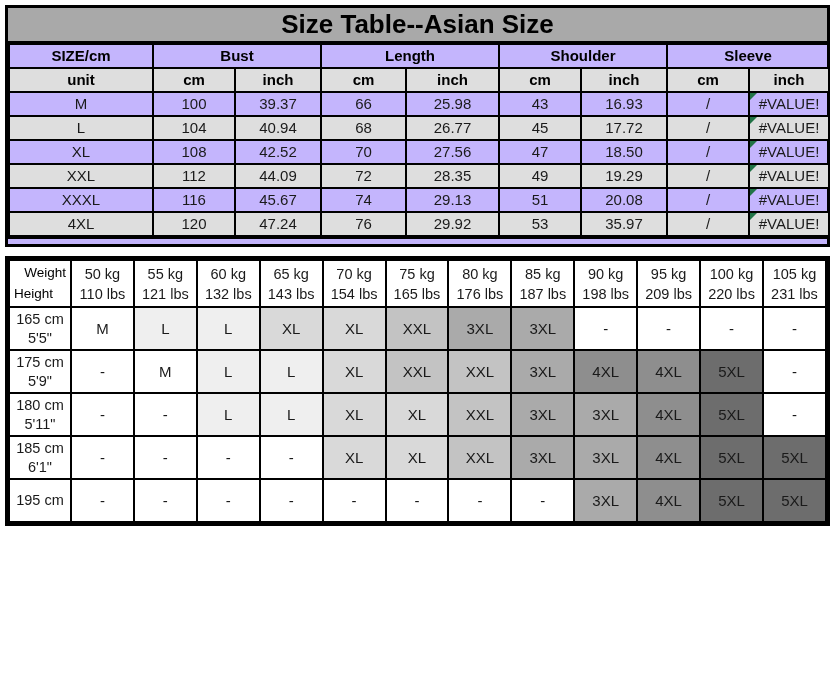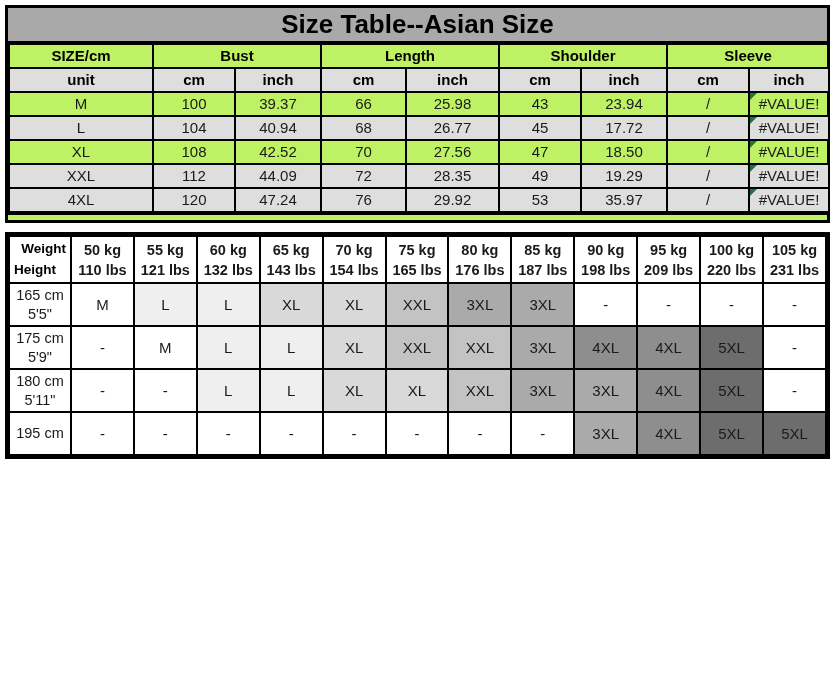--- a/index.html
+++ b/index.html
@@ -10,21 +10,21 @@
     --err-green:#217346;
     --line:#000000;
   }
   html,body{margin:0;padding:0;}
   body{
     width:835px;height:687px;background:#ffffff;
     font-family:"Liberation Sans","DejaVu Sans",sans-serif;
     color:#111;overflow:hidden;
   }
   .sheet{padding:5px 5px 0 5px;}
-  .tbl-wrap{border:3px solid var(--line);background:#bef264;}
+  .tbl-wrap{border:3px solid var(--line);background:#c4b5fd;}
   .tbl1-wrap{margin-bottom:9px;}
   .tbl-title{
     background:var(--title-bg);
     text-align:center;font-weight:bold;color:#000;
     font-size:26px;line-height:33px;height:33px;
     border-bottom:2px solid var(--line);
     letter-spacing:0px;
   }
   .tbl2-wrap .tbl-title{font-size:25px;line-height:32px;height:32px;}
   table{border-collapse:collapse;width:100%;table-layout:fixed;}
@@ -44,21 +44,21 @@
     border-top:7px solid var(--err-green);
     border-right:7px solid transparent;
   }
   .attention{
     border-top:2px solid var(--line);
     color:var(--attn-red);font-weight:bold;text-align:center;
     font-size:16.5px;line-height:21px;padding:2px 0 3px 0;
   }
   
   .t2 td{height:41px;}
-  .t2 tr.whdr td{height:45px;font-size:14.5px;line-height:20px;background:#fff;font-weight:bold;}
+  .t2 tr.whdr td{height:45px;font-size:14.5px;line-height:20px;background:#fff;}
   .t2 td.hcell{font-size:14.5px;line-height:19px;background:#fff;}
   .t2 td .two{display:block;}
   .t2 td.corner{
     background:
       linear-gradient(to bottom right,
         transparent calc(50% - 1.5px),
         var(--line) calc(50% - 1.5px),
         var(--line) calc(50% + 1.5px),
         transparent calc(50% + 1.5px)),
       var(--corner-bg);
@@ -104,21 +104,21 @@
             <td>cm</td>
             <td>inch</td>
           </tr>
       <tr>
             <td>M</td>
             <td>100</td>
             <td>39.37</td>
             <td>66</td>
             <td>25.98</td>
             <td>43</td>
-            <td>23.94</td>
+            <td>16.93</td>
             <td>/</td>
             <td class="err">#VALUE!</td>
           </tr>
           <tr class="shade">
             <td>L</td>
             <td>104</td>
             <td>40.94</td>
             <td>68</td>
             <td>26.77</td>
             <td>45</td>
@@ -138,20 +138,31 @@
             <td class="err">#VALUE!</td>
           </tr>
           <tr class="shade">
             <td>XXL</td>
             <td>112</td>
             <td>44.09</td>
             <td>72</td>
             <td>28.35</td>
             <td>49</td>
             <td>19.29</td>
+            <td>/</td>
+            <td class="err">#VALUE!</td>
+          </tr>
+          <tr>
+            <td>XXXL</td>
+            <td>116</td>
+            <td>45.67</td>
+            <td>74</td>
+            <td>29.13</td>
+            <td>51</td>
+            <td>20.08</td>
             <td>/</td>
             <td class="err">#VALUE!</td>
           </tr>
           <tr class="shade">
             <td>4XL</td>
             <td>120</td>
             <td>47.24</td>
             <td>76</td>
             <td>29.92</td>
             <td>53</td>
@@ -274,20 +285,38 @@
             <td style="background: rgb(217, 217, 217);">XL</td>
             <td style="background: rgb(195, 195, 195);">XXL</td>
             <td style="background: rgb(170, 170, 170);">3XL</td>
             <td style="background: rgb(170, 170, 170);">3XL</td>
             <td style="background: rgb(142, 142, 142);">4XL</td>
             <td style="background: rgb(109, 109, 109);">5XL</td>
             <td style="background: rgb(255, 255, 255);">-</td>
           </tr>
           <tr>
             <td class="hcell">
+              <span class="two">185 cm</span>
+              <span class="two">6'1"</span>
+            </td>
+            <td style="background: rgb(255, 255, 255);">-</td>
+            <td style="background: rgb(255, 255, 255);">-</td>
+            <td style="background: rgb(255, 255, 255);">-</td>
+            <td style="background: rgb(255, 255, 255);">-</td>
+            <td style="background: rgb(217, 217, 217);">XL</td>
+            <td style="background: rgb(217, 217, 217);">XL</td>
+            <td style="background: rgb(195, 195, 195);">XXL</td>
+            <td style="background: rgb(170, 170, 170);">3XL</td>
+            <td style="background: rgb(170, 170, 170);">3XL</td>
+            <td style="background: rgb(142, 142, 142);">4XL</td>
+            <td style="background: rgb(109, 109, 109);">5XL</td>
+            <td style="background: rgb(109, 109, 109);">5XL</td>
+          </tr>
+          <tr>
+            <td class="hcell">
               <span class="two">195 cm</span>
             </td>
             <td style="background: rgb(255, 255, 255);">-</td>
             <td style="background: rgb(255, 255, 255);">-</td>
             <td style="background: rgb(255, 255, 255);">-</td>
             <td style="background: rgb(255, 255, 255);">-</td>
             <td style="background: rgb(255, 255, 255);">-</td>
             <td style="background: rgb(255, 255, 255);">-</td>
             <td style="background: rgb(255, 255, 255);">-</td>
             <td style="background: rgb(255, 255, 255);">-</td>

